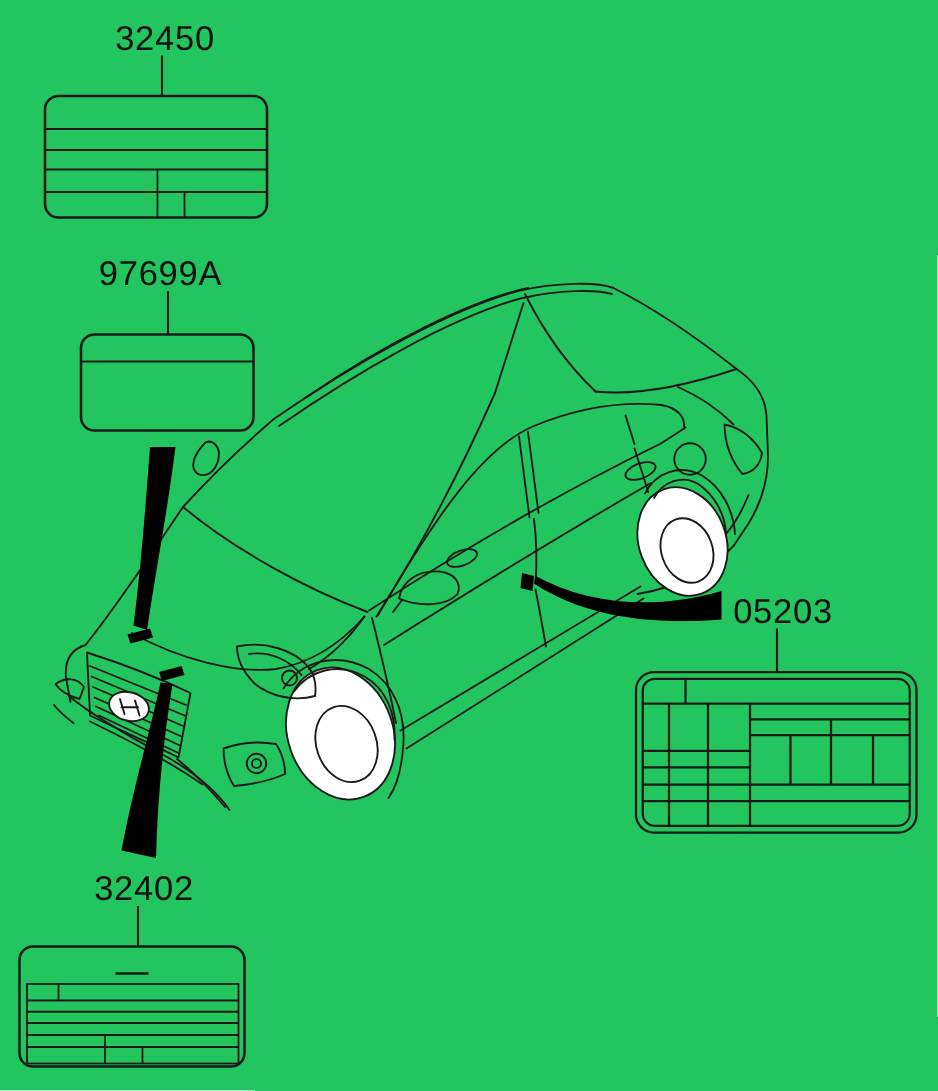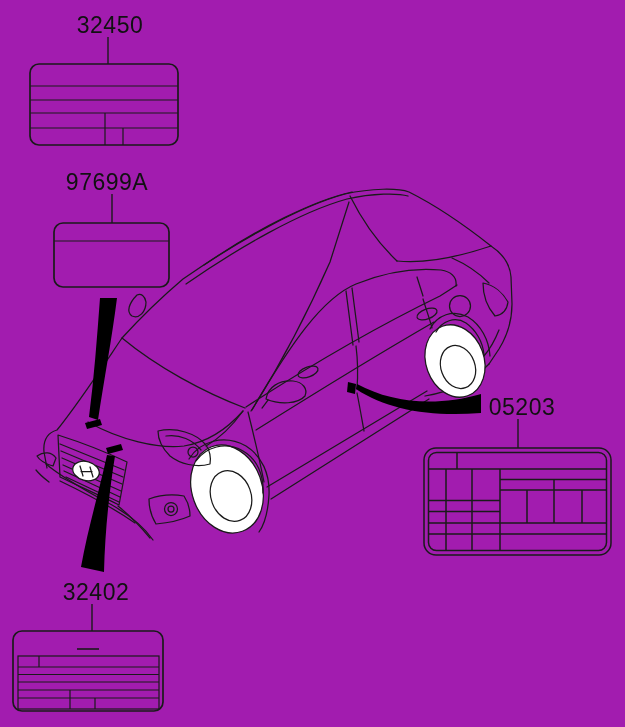--- a/index.html
+++ b/index.html
@@ -1,16 +1,16 @@
 <!DOCTYPE html>
 <html><head>
 <meta charset="utf-8">
 <style>
   html,body{margin:0;padding:0;background:#ffffff;}
-  .stage{position:relative;width:625px;height:727px;background:#a21caf;overflow:hidden;
+  .stage{position:relative;width:625px;height:727px;background:#22c55e;overflow:hidden;
          font-family:"Liberation Sans", sans-serif;}
   svg{display:block;}
   .car path, .car circle, .car ellipse{fill:none;stroke:#1a1a1a;stroke-width:1.25;
        stroke-linecap:round;stroke-linejoin:round;}
   .car .wh{fill:#ffffff;}
   .lbl rect, .lbl line{fill:none;stroke:#1a1a1a;}
   .lbl rect{stroke-width:1.7;}
   .lbl line{stroke-width:1.2;}
   .lbl5 rect, .lbl5 line{stroke-width:1.5;fill:none;stroke:#1a1a1a;}
   .leader{stroke:#1a1a1a;stroke-width:1.4;}

